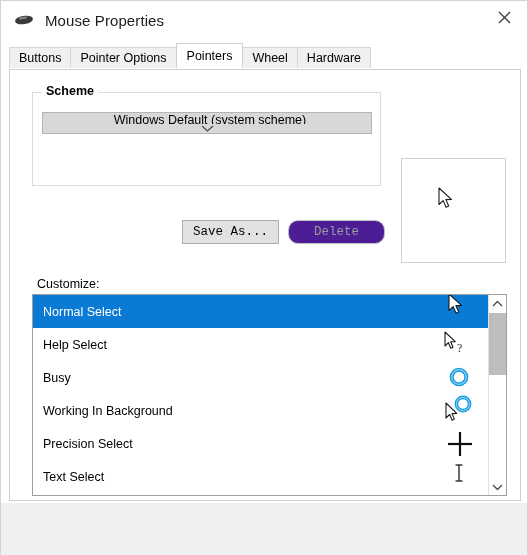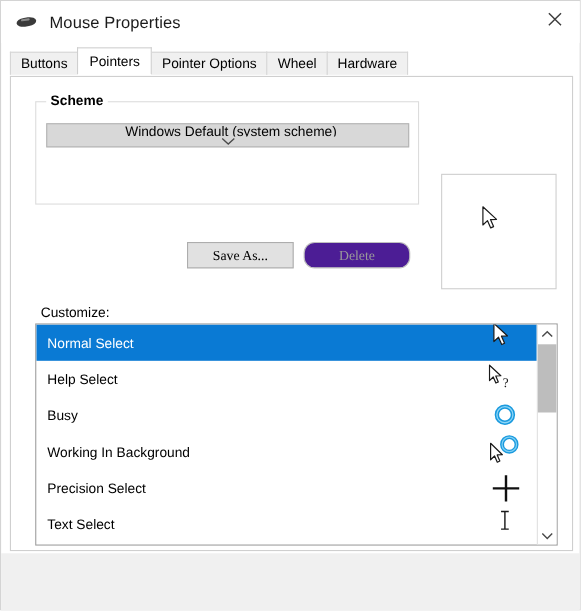--- a/index.html
+++ b/index.html
@@ -173,29 +173,30 @@
     width: 24px;
     display: flex;
     align-items: center;
     justify-content: center;
   }
 
   .btn {
     box-sizing: border-box;
     background: #e1e1e1;
     border: 1px solid #adadad;
-    font-family: Liberation Serif, serif;
+    font-family: Liberation Mono, monospace;
     font-size: 12.5px;
     color: #000;
     text-align: center;
     cursor: default;
     display: flex;
     align-items: center;
     justify-content: center;
     user-select: none;
+    margin-left: 12px;
   }
   .btn.disabled {
     background: #4c1d95;
     border-color: #bfbfbf;
     color: #9a9a9a;
     border-radius: 10px;
   }
 
   #save-as-btn {
     position: absolute;
@@ -383,22 +384,22 @@
     <div class="close-btn">
       <svg width="15" height="15" viewBox="0 0 15 15" aria-hidden="true">
         <line x1="2" y1="2" x2="13" y2="13" stroke="#3c3c3c" stroke-width="1.3"></line>
         <line x1="13" y1="2" x2="2" y2="13" stroke="#3c3c3c" stroke-width="1.3"></line>
       </svg>
     </div>
   </div>
 
   <div class="tabstrip">
     <div class="tab">Buttons</div>
+    <div class="tab">Pointer Options</div>
     <div class="tab active">Pointers</div>
-    <div class="tab">Pointer Options</div>
     <div class="tab">Wheel</div>
     <div class="tab">Hardware</div>
   </div>
 
   <div class="tabpage">
 
     <div class="groupbox"></div>
     <div class="group-legend">Scheme</div>
 
     <div class="combo">

